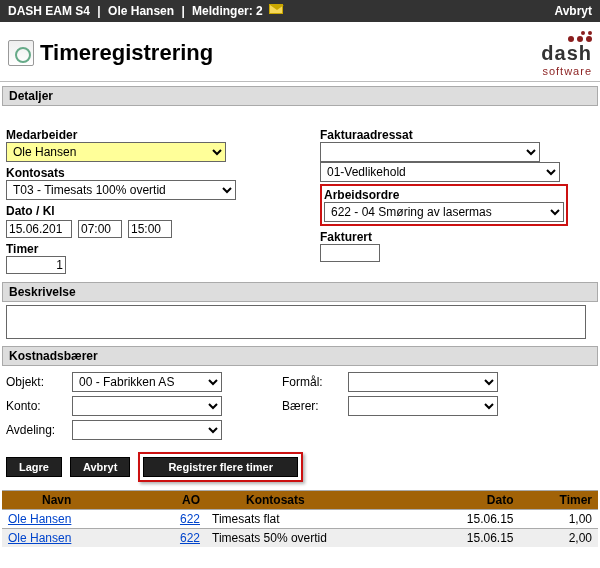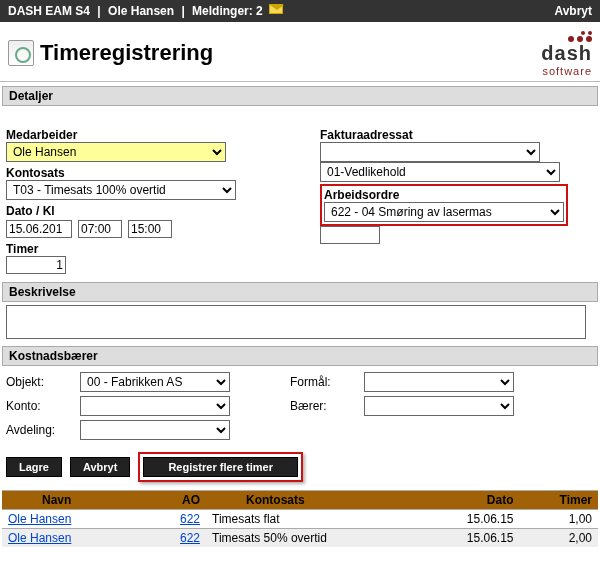--- a/index.html
+++ b/index.html
@@ -84,21 +84,21 @@
     border: 1px solid #666;
     padding: 1px 2px;
     background: #fff;
   }
   select { height: 20px; }
   .yellow { background: #ffff99; }
   .full { width: 220px; }
   .highlight-box { border: 2px solid #c11; padding: 2px; margin-top: 2px; display: inline-block; }
   .datetime-row { display: flex; gap: 6px; margin-top: 2px;}
   textarea { width: 580px; height: 34px; resize: none; border: 1px solid #666; margin-top: 3px; }
-  .cost-row { display: flex; align-items: center; gap: 14px; margin-top: 4px; }
+  .cost-row { display: flex; align-items: center; gap: 6px; margin-top: 4px; }
   .cost-row .lbl { width: 60px; }
   .cost-col { display: flex; gap: 60px; }
   .btn-row { display: flex; align-items: center; gap: 8px; margin: 8px 6px; }
   .btn {
     background: #222; color: #fff;
     border: 1px solid #000;
     padding: 3px 12px;
     font-weight: bold;
     font-size: 11px;
     cursor: pointer;
@@ -187,20 +187,21 @@
         <option>01-Vedlikehold</option>
       </select>
 
       <div class="highlight-box">
         <label class="fld" style="margin-top:0">Arbeidsordre</label>
         <select style="width:240px">
           <option>622 - 04 Smøring av lasermas</option>
         </select>
       </div>
 
+      <label class="fld">Fakturert</label>
       <input type="text" style="width: 60px;" value="">
     </div>
   </div>
 </div>
 
 <div class="section-header">Beskrivelse</div>
 <div style="padding:0 6px;">
   <textarea style=""></textarea>
 </div>
 

